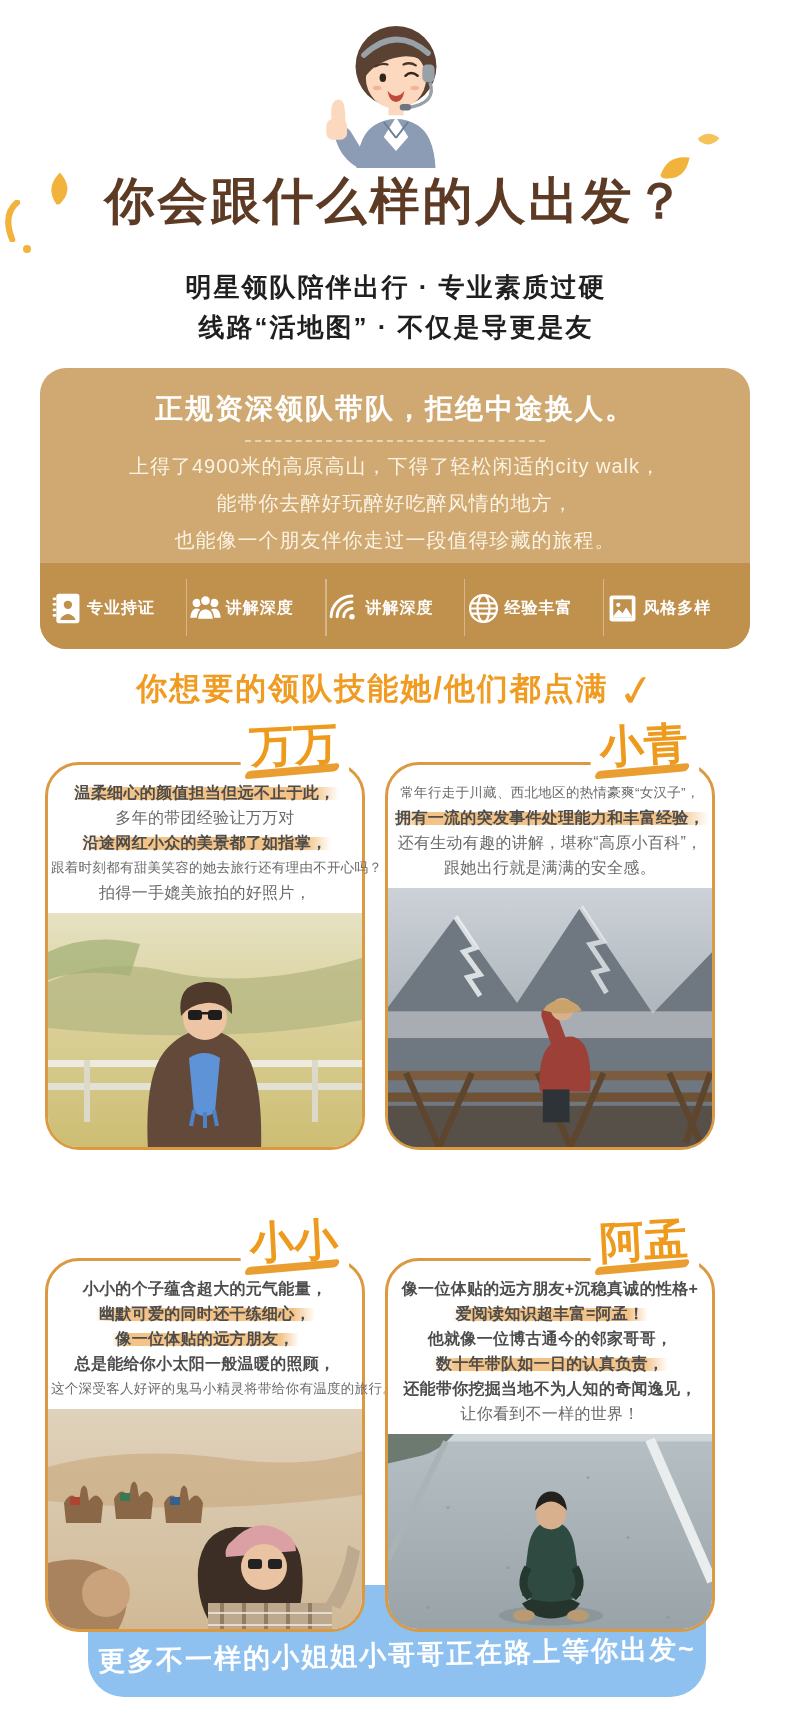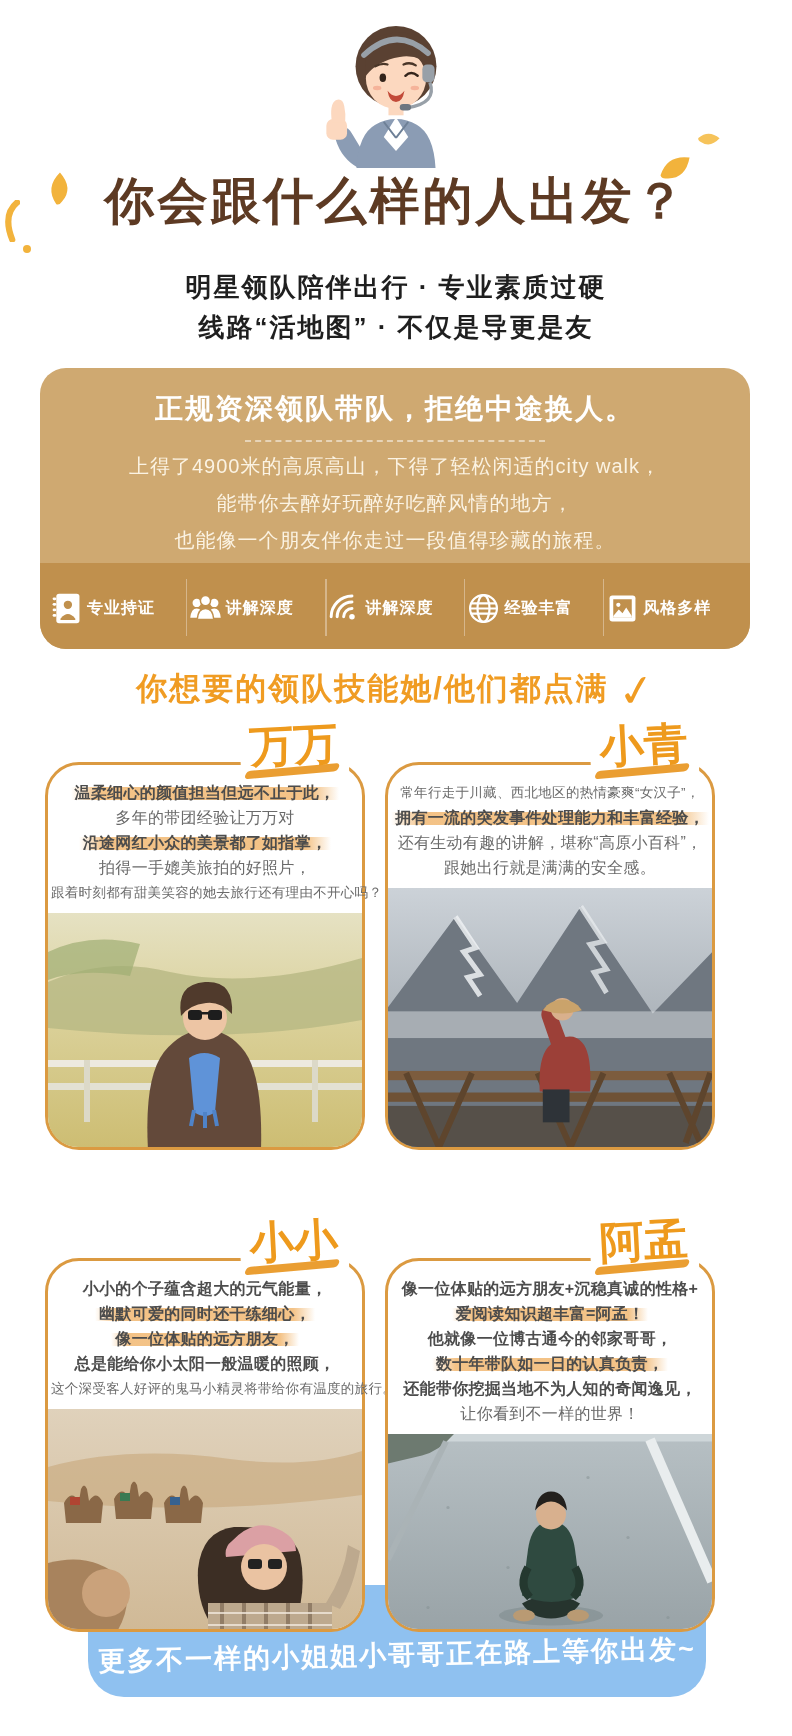--- a/index.html
+++ b/index.html
@@ -202,22 +202,22 @@
   
   <div class="gcard" id="card1">
     <div class="gname">
       <span style="position:relative;z-index:1">万万</span>
       <span class="brush"></span>
     </div>
     <div class="ctext">
       <div class="cline b"><span class="hl">温柔细心的颜值担当但远不止于此，</span></div>
       <div class="cline">多年的带团经验让万万对</div>
       <div class="cline b"><span class="hl">沿途网红小众的美景都了如指掌，</span></div>
+      <div class="cline sm">跟着时刻都有甜美笑容的她去旅行还有理由不开心吗？</div>
       <div class="cline">拍得一手媲美旅拍的好照片，</div>
-      <div class="cline sm">跟着时刻都有甜美笑容的她去旅行还有理由不开心吗？</div>
     </div>
     <div class="cphoto">
       <svg viewBox="0 0 314 240" preserveAspectRatio="xMidYMid slice">
         <defs>
             <linearGradient id="g1" x1="0" y1="0" x2="0" y2="1">
           <stop offset="0" stop-color="#e6e2c4"></stop>
               <stop offset=".5" stop-color="#d9cf96"></stop>
               <stop offset="1" stop-color="#cdbd72"></stop>
         </linearGradient>
           </defs>

